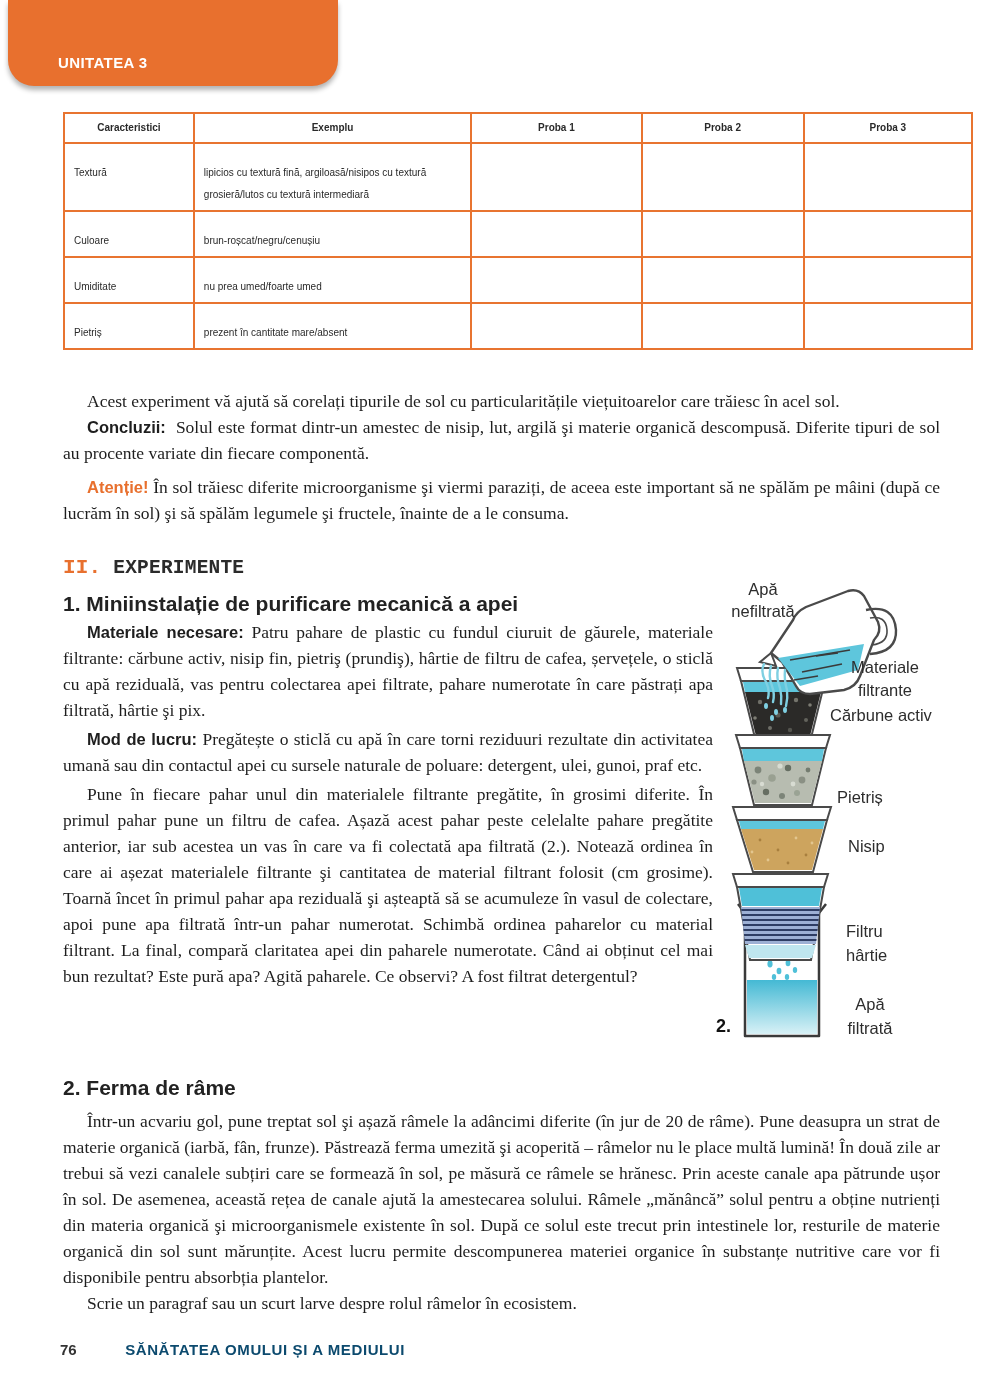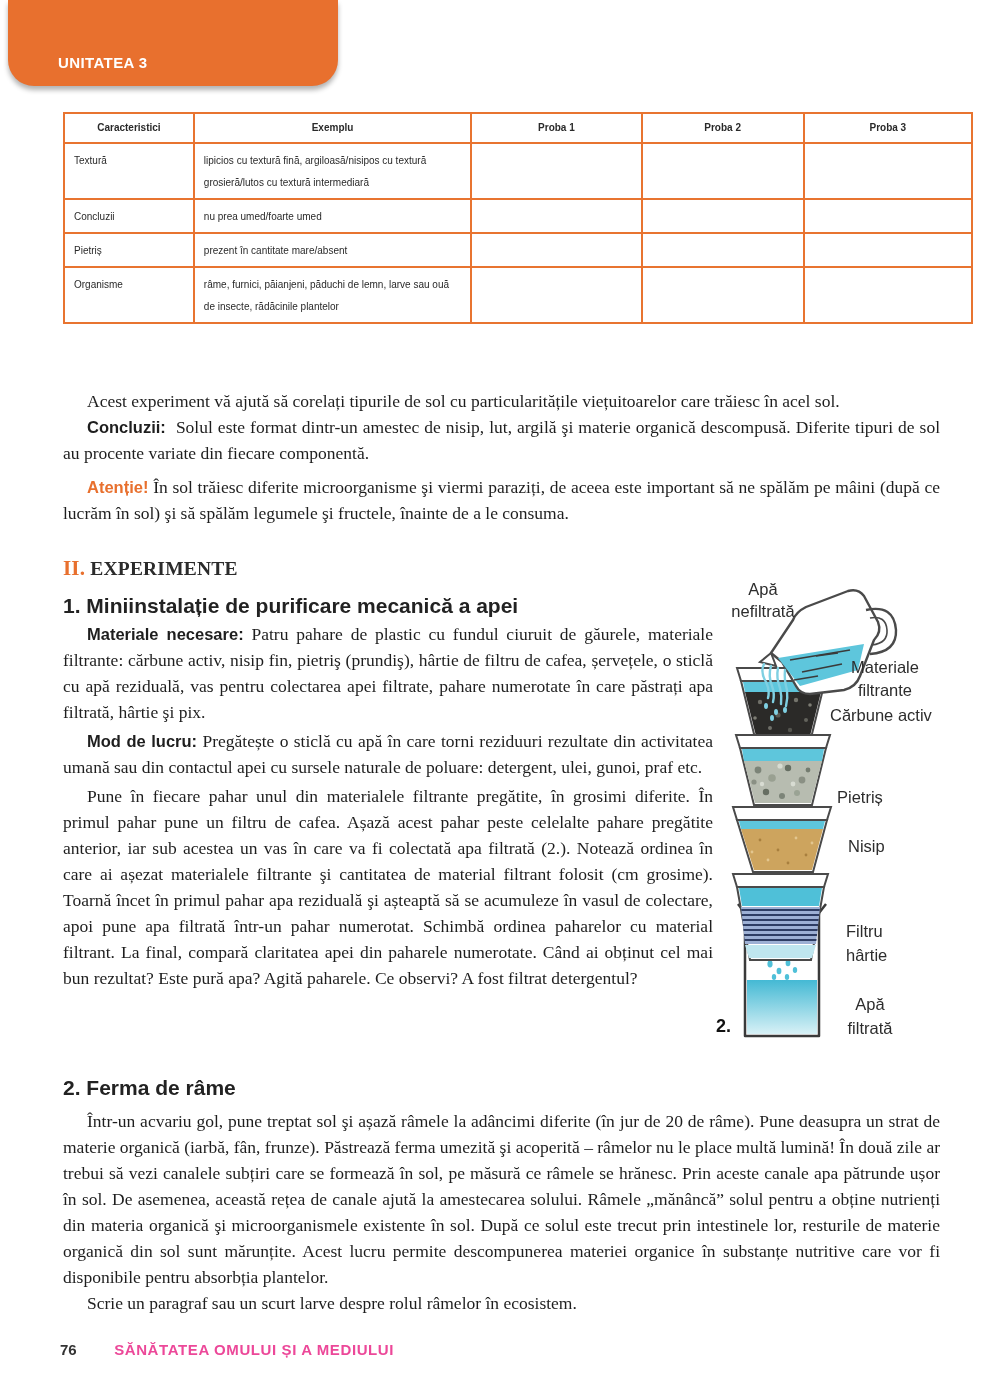--- a/index.html
+++ b/index.html
@@ -20,55 +20,55 @@
     font-size:15px; letter-spacing:.4px; color:#ffffff;
   }
   
   table.soil {
     position:absolute; left:63px; top:112px; width:910px;
     border-collapse:collapse; font-family:"Liberation Sans", sans-serif;
     font-size:10px; color:#2a2a2a;
   }
   table.soil td, table.soil th {
     border:2px solid #e87430; vertical-align:top; text-align:left;
-    padding:6px 9px 4px 9px; line-height:22px;
+    padding:18px 9px 4px 9px; line-height:22px;
   }
   table.soil th { text-align:center; font-weight:bold; padding:3px 6px; }
   
   .textblock { position:absolute; left:63px; width:877px; }
   .textblock p, .leftcol p {
     font-size:17.5px; line-height:26px; text-align:justify; text-indent:24px;
   }
   .lead { font-family:"Liberation Sans", sans-serif; font-weight:bold; font-size:16.5px; }
   .lead.orange { color:#e8702e; }
   .concluzii { top:388px; }
   .leftcol { position:absolute; left:63px; top:556px; width:650px; }
   h2.sec {
-    font-family:Liberation Serif, serif; font-size:19.5px; color:#2b2b2b;
+    font-family:Liberation Mono, monospace; font-size:19.5px; color:#2b2b2b;
     letter-spacing:.2px; font-weight:bold;
   }
   h2.sec .roman { color:#e8702e; font-size:21px; }
   h3.sub {
     font-family:"Liberation Sans", sans-serif; font-size:21px; color:#222;
     font-weight:bold; margin-top:13px;
   }
   .leftcol p { margin-top:3px; }
   .ferma { top:1076px; }
   .ferma h3.sub { margin:0 0 8px 0; }
   .mt8 { margin-top:8px; }
   
   .diagram { position:absolute; left:698px; top:560px; width:294px; height:492px; }
   .diagram text {
     font-family:"Liberation Sans", sans-serif; font-size:16.5px; fill:#2d2d2d;
   }
   .diagram text.fig { font-weight:bold; font-size:18px; fill:#111; }
   
   .footer { position:absolute; left:60px; top:1341px; font-family:"Liberation Sans", sans-serif; }
   .footer .pageno { font-weight:bold; font-size:15px; color:#333; }
-  .footer .ftitle { font-weight:bold; font-size:15px; color:#ec4899; letter-spacing:.6px; margin-left:33px; }
+  .footer .ftitle { font-weight:bold; font-size:15px; color:#0c4a6e; letter-spacing:.6px; margin-left:44px; }
 </style>
 </head>
 <body>
 
 <div class="page">
 
   <div class="unit-tab">
     <span>UNITATEA 3</span>
   </div>
 
@@ -89,36 +89,36 @@
       <th>Proba 3</th>
     </tr>
     <tr>
       <td>Textură</td>
       <td>lipicios cu textură fină, argiloasă/nisipos cu textură grosieră/lutos cu textură intermediară</td>
       <td></td>
       <td></td>
       <td></td>
     </tr>
     <tr>
-      <td>Concluzii</td>
+      <td>Culoare</td>
+      <td>brun-roșcat/negru/cenușiu</td>
+      <td></td>
+      <td></td>
+      <td></td>
+    </tr>
+    <tr>
+      <td>Umiditate</td>
       <td>nu prea umed/foarte umed</td>
       <td></td>
       <td></td>
       <td></td>
     </tr>
     <tr>
       <td>Pietriș</td>
       <td>prezent în cantitate mare/absent</td>
-      <td></td>
-      <td></td>
-      <td></td>
-    </tr>
-    <tr>
-      <td>Organisme</td>
-      <td>râme, furnici, păianjeni, păduchi de lemn, larve sau ouă de insecte, rădăcinile plantelor</td>
       <td></td>
       <td></td>
       <td></td>
     </tr>
   </tbody>
     </table>
 
   <div class="textblock concluzii">
     <p>Acest experiment vă ajută să corelați tipurile de sol cu particularitățile viețuitoarelor care trăiesc în acel sol.</p>
     <p><span class="lead">Concluzii:</span>&nbsp; <span>Solul este format dintr-un amestec de nisip, lut, argilă şi materie organică descompusă. Diferite tipuri de sol au procente variate din fiecare componentă.</span></p>

